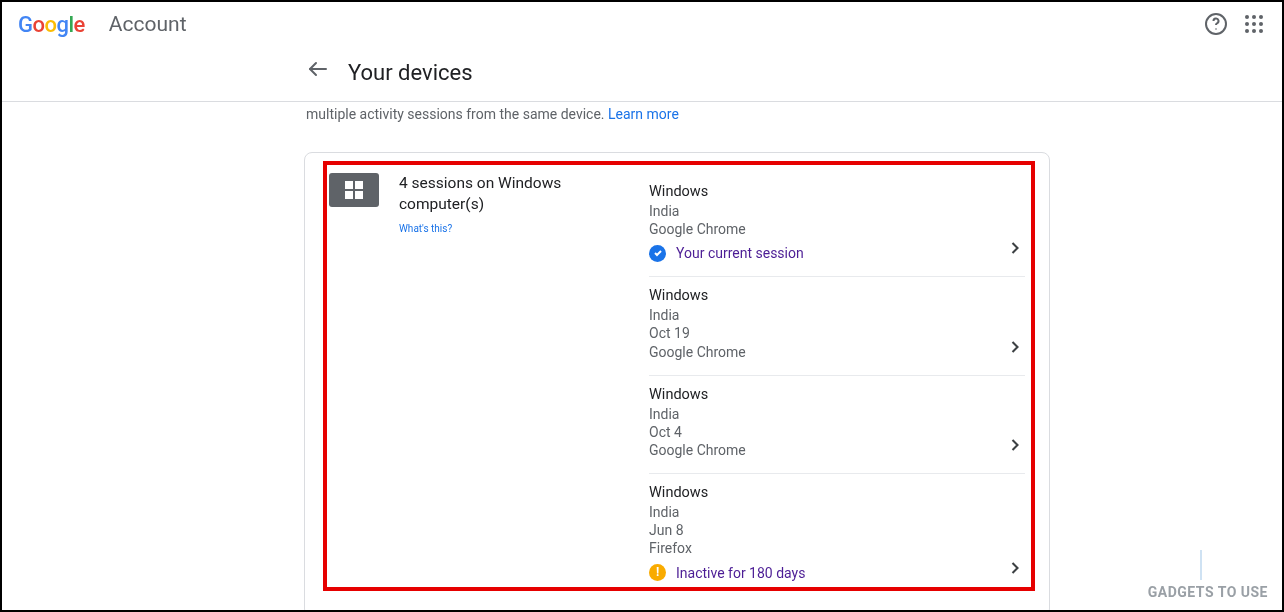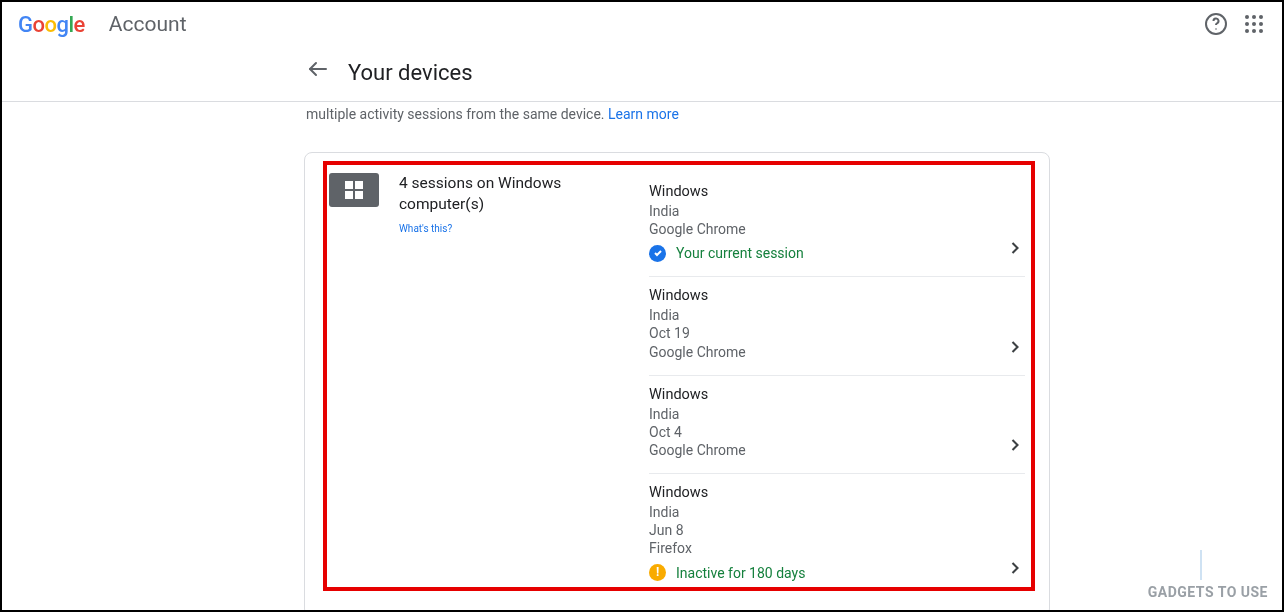--- a/index.html
+++ b/index.html
@@ -102,21 +102,21 @@
   .status-line { display: flex; align-items: center; gap: 10px; margin-top: 6px; }
   .check-badge {
     width: 17px; height: 17px; border-radius: 50%;
     background: #1a73e8; display: flex; align-items: center; justify-content: center;
   }
   .warn-badge {
     width: 17px; height: 17px; border-radius: 50%;
     background: #f9ab00; display: flex; align-items: center; justify-content: center;
     color: #fff; font-size: 12px; font-weight: 700;
   }
-  .status-text { font-size: 14px; color: #15803d; }
+  .status-text { font-size: 14px; color: #4c1d95; }
   .chevron { color: #3c4043; }
   .watermark {
     position: absolute;
     bottom: 10px;
     right: 14px;
     font-size: 14px;
     letter-spacing: 0.5px;
     color: #9aa0a6;
     font-weight: 700;
     text-transform: uppercase;

